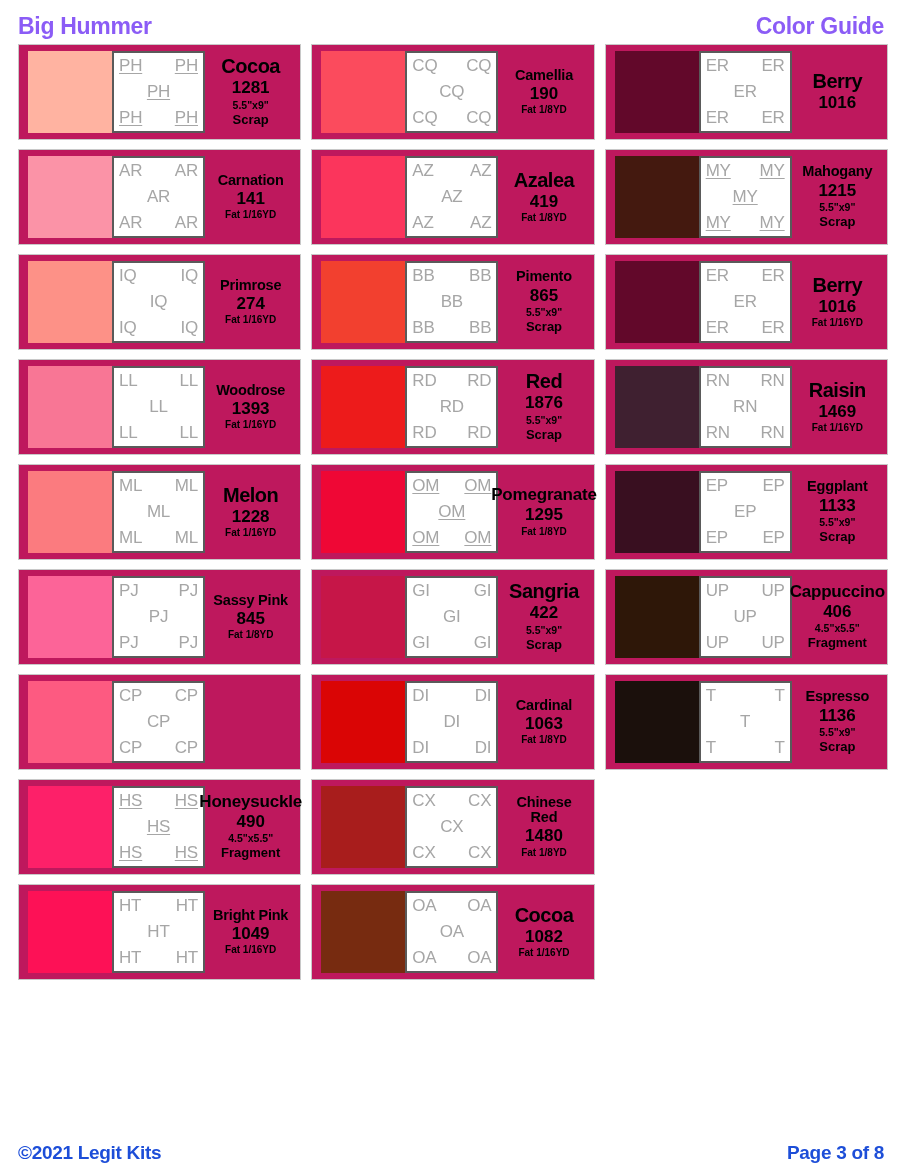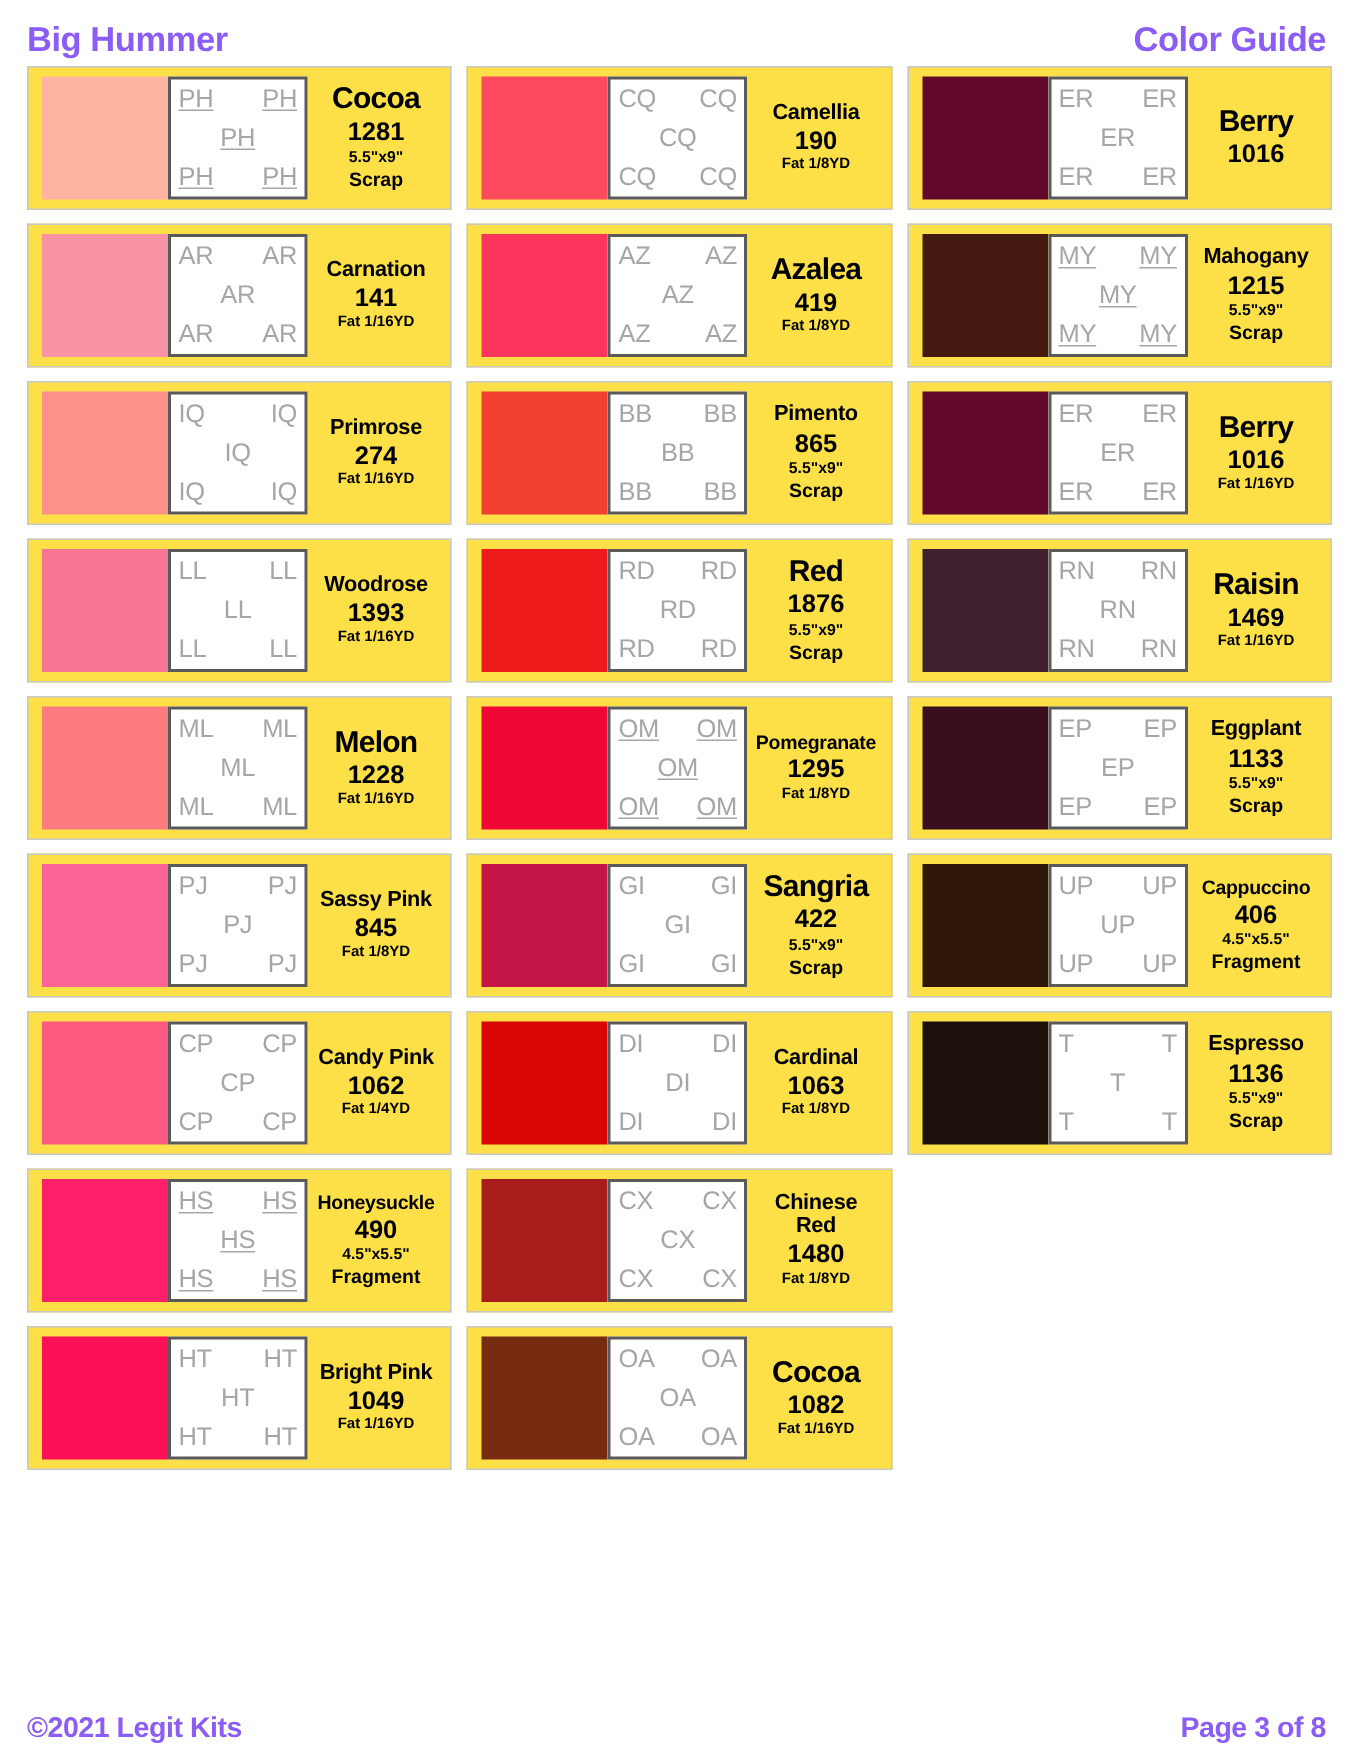--- a/index.html
+++ b/index.html
@@ -46,21 +46,21 @@
     gap: 9px;
     flex: 1 1 0;
     min-width: 0;
   }
 
   
   .card {
     display: flex;
     align-items: center;
     border: 1px solid #c8c8c8;
-    background: #fde047;
+    background: #be185d;
     height: 96px;
     padding: 7px 6px 7px 9px;
   }
   .swatch {
     width: 84px;
     height: 82px;
     flex: 0 0 84px;
   }
   .codebox {
     width: 93px;
@@ -102,21 +102,21 @@
     gap: 1px;
   }
   .c-name {
     font-weight: bold;
     color: #000;
     line-height: 1.05;
     white-space: nowrap;
   }
   .c-name.s1 { font-size: 20px; letter-spacing: -0.5px; }
   .c-name.s2 { font-size: 14.5px; letter-spacing: -0.2px; }
-  .c-name.s3 { font-size: 13px; letter-spacing: -0.2px; }
+  .c-name.s3 { font-size: 17px; letter-spacing: -0.2px; }
   .c-name.wrap { white-space: normal; }
   .c-num {
     font-weight: bold;
     font-size: 17px;
     color: #000;
     line-height: 1.15;
   }
   .c-size {
     font-weight: bold;
     font-size: 10.5px;
@@ -138,21 +138,21 @@
     position: absolute;
     left: 0; right: 0; bottom: 8px;
     display: flex;
     justify-content: space-between;
     align-items: center;
     padding: 0 22px 0 18px;
   }
   .footer-left, .footer-right {
     font-size: 19px;
     font-weight: bold;
-    color: #8b5cf6;
+    color: #1d4ed8;
     letter-spacing: -0.3px;
     white-space: nowrap;
   }
 </style>
 </head>
 <body>
 
 <div class="page">
 
   <div class="header">
@@ -297,25 +297,20 @@
               <span class="code">CP</span>
             </div>
             <div class="code-row mid">
               <span class="code">CP</span>
             </div>
             <div class="code-row">
               <span class="code">CP</span>
               <span class="code">CP</span>
             </div>
           </div>
-          <div class="info">
-            <div class="c-name s2 wrap">Candy Pink</div>
-            <div class="c-num">1062</div>
-            <div class="c-cut">Fat 1/4YD</div>
-          </div>
         </div>
         <div class="card">
           <div class="swatch" style="background: rgb(253, 32, 105);"></div>
           <div class="codebox">
             <div class="code-row">
               <span class="code u">HS</span>
               <span class="code u">HS</span>
             </div>
             <div class="code-row mid">
               <span class="code u">HS</span>

